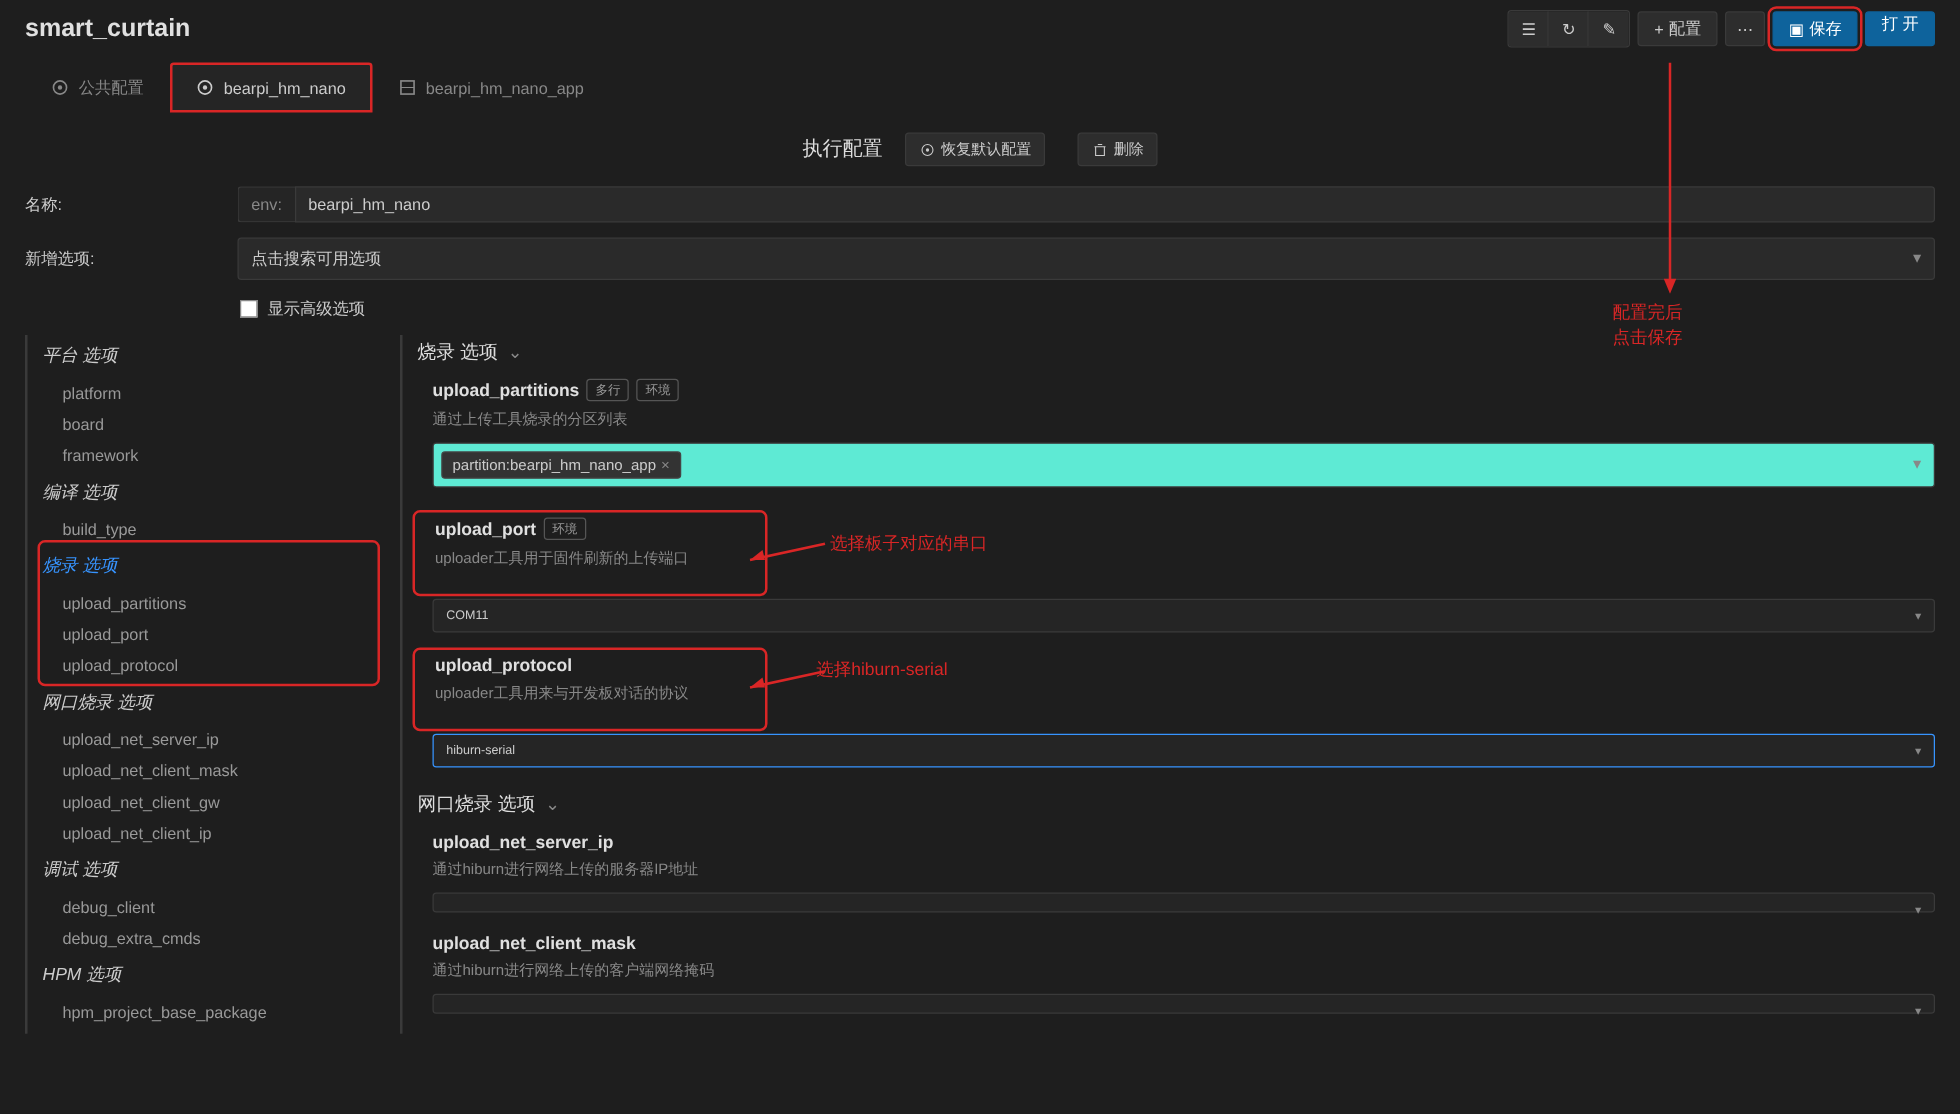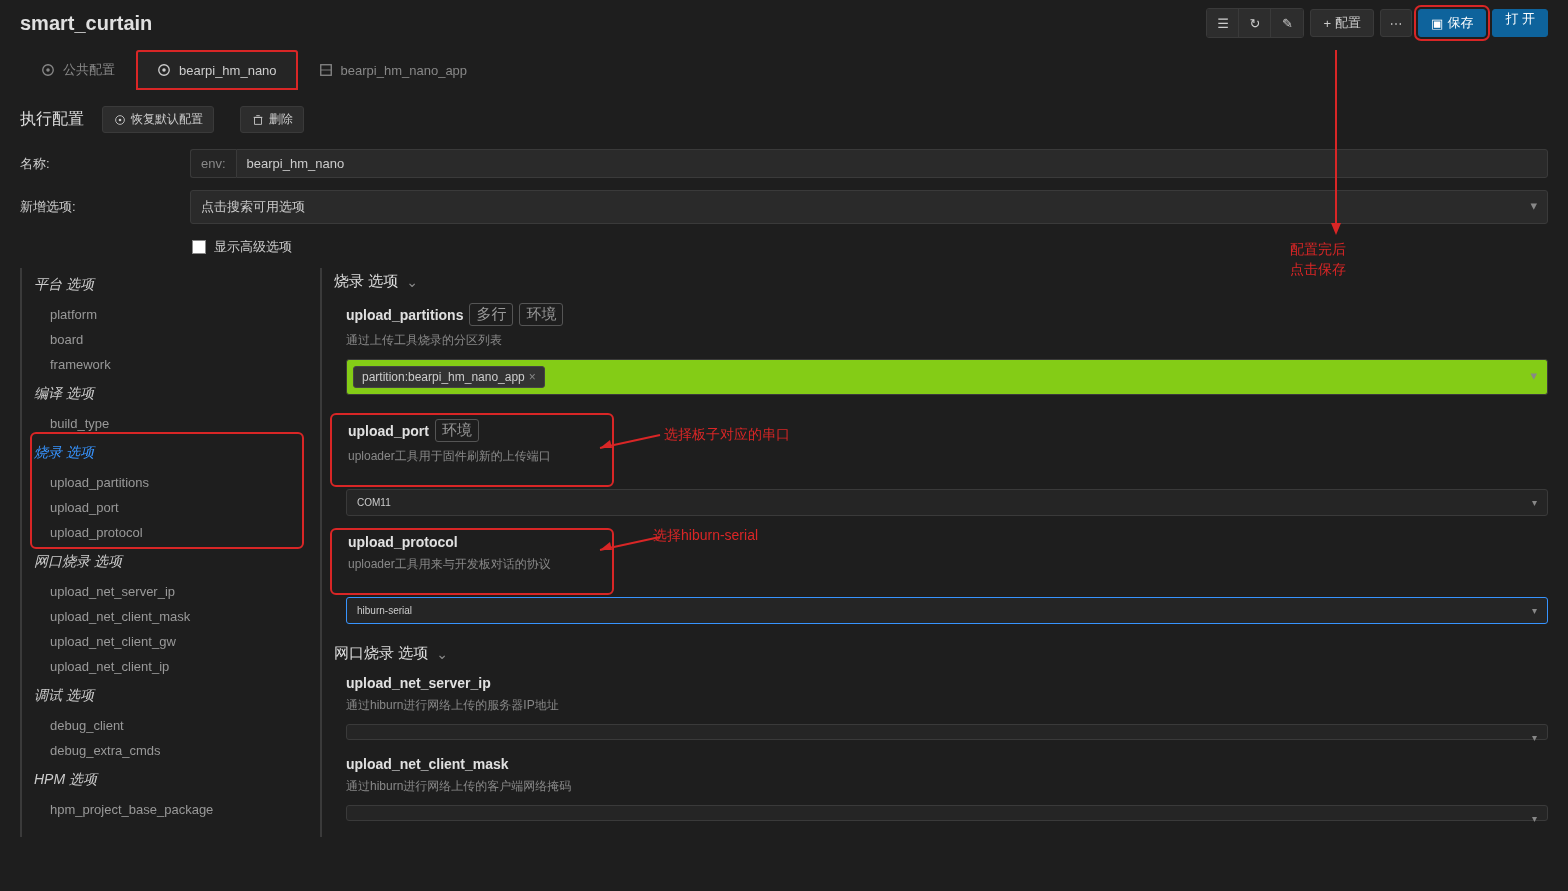--- a/index.html
+++ b/index.html
@@ -92,21 +92,21 @@
   background: #252525;
   color: #ccc;
 }
 .tab.highlighted { outline: 2px solid #d92626; outline-offset: -2px; }
 .tab .tgt-icon { width: 14px; height: 14px; }
 .section-title {
   font-size: 16px;
   color: #ddd;
   padding: 16px 20px 10px 20px;
   display: flex;
-  justify-content: flex-start;
+  justify-content: center;
   align-items: center;
 }
 .section-actions { display: flex; gap: 8px; }
 .section-btn {
   background: #2d2d2d;
   border: 1px solid #3a3a3a;
   border-radius: 3px;
   color: #ccc;
   padding: 4px 10px;
   font-size: 12px;
@@ -187,30 +187,30 @@
   color: #ddd;
   padding: 4px 0 12px 0;
   display: flex;
   align-items: center;
   gap: 8px;
 }
 .chevron::after { content: "⌄"; color: #888; font-size: 14px; }
 .option-block { padding: 0 0 16px 12px; }
 .option-name { font-size: 14px; font-weight: 600; color: #e0e0e0; display: flex; align-items: center; gap: 6px; }
 .badge {
-  font-size: 15px;
+  font-size: 10px;
   border: 1px solid #555;
   color: #999;
   padding: 1px 6px;
   border-radius: 3px;
   font-weight: normal;
 }
 .option-desc { font-size: 12px; color: #888; padding: 6px 0 10px 0; }
 .chips-container {
-  background: #84cc16;
+  background: #5eead4;
   border: 1px solid #3a3a3a;
   border-radius: 3px;
   padding: 6px;
   display: flex;
   gap: 6px;
   position: relative;
 }
 .chips-container::after { content: "▾"; position: absolute; right: 10px; top: 8px; color: #888; }
 .chip {
   background: #333;

